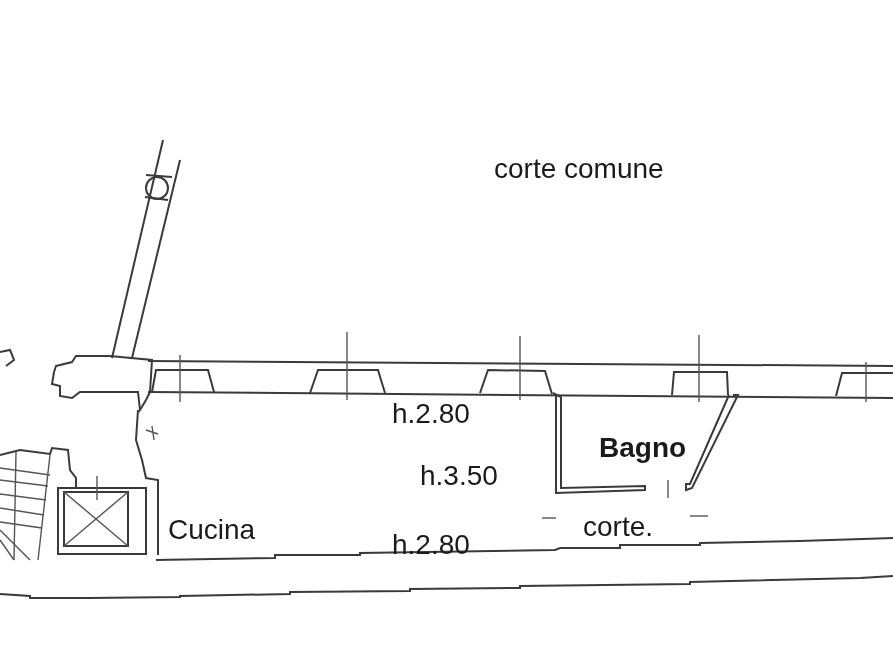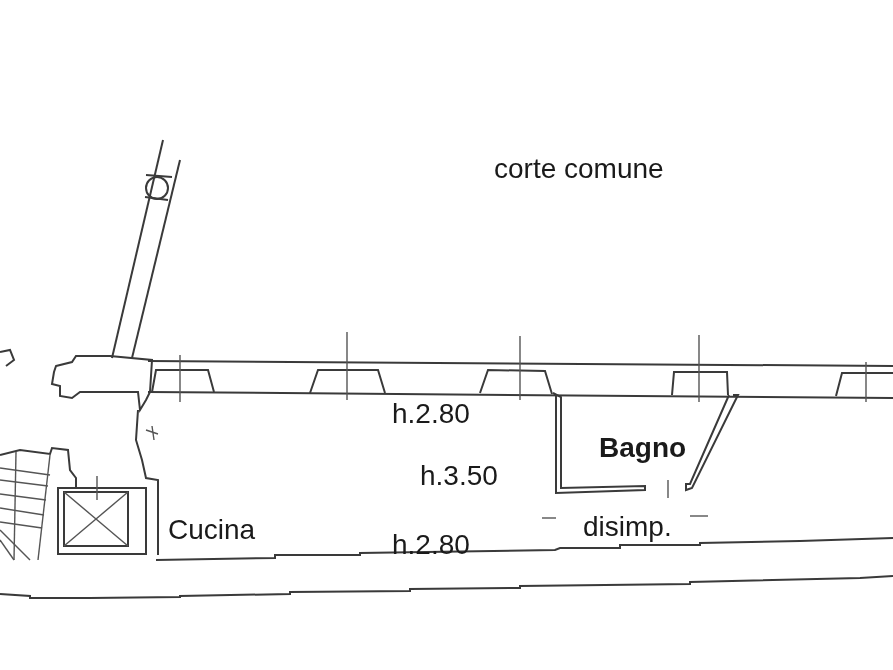--- a/index.html
+++ b/index.html
@@ -85,17 +85,17 @@
 
     <g>
       <path class="w" d="M156 560 L275 558 L275 555 L360 555 L360 553 L555 550 L560 548 L620 548 L620 545 L700 545 L700 543 L800 541 L893 538"></path>
       <path class="w" d="M0 594 L30 596 L30 598 L90 598 L180 597 L180 596 L290 594 L290 592 L410 591 L410 589 L520 588 L520 586 L690 584 L690 582 L860 578 L893 576"></path>
     </g>
   </svg>
 
   <span class="lbl" style="left:494px; top:155px;">corte comune</span>
   <span class="lbl" style="left:168px; top:516px;text-align:right;">Cucina</span>
   <span class="lbl" style="left:599px; top:434px;font-weight:bold;">Bagno</span>
-  <span class="lbl" style="left:583px; top:513px;">disimp.</span>
+  <span class="lbl" style="left:583px; top:513px;">corte.</span>
   <span class="lbl" style="left:392px; top:400px;">h.2.80</span>
   <span class="lbl" style="left:392px; top:462px;margin-left:28px;">h.3.50</span>
   <span class="lbl" style="left:392px; top:531px;">h.2.80</span>
 </div>
 
 </body></html>

